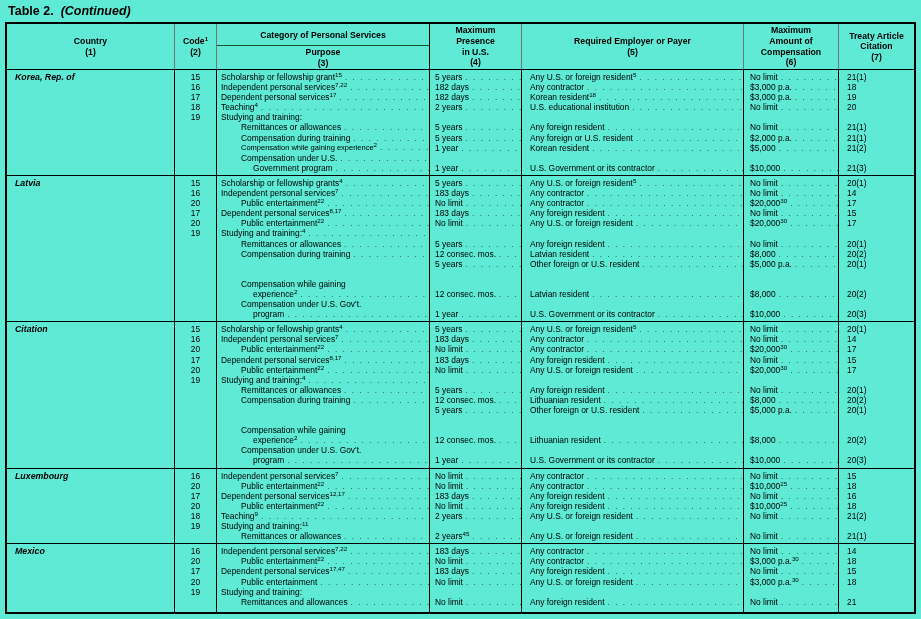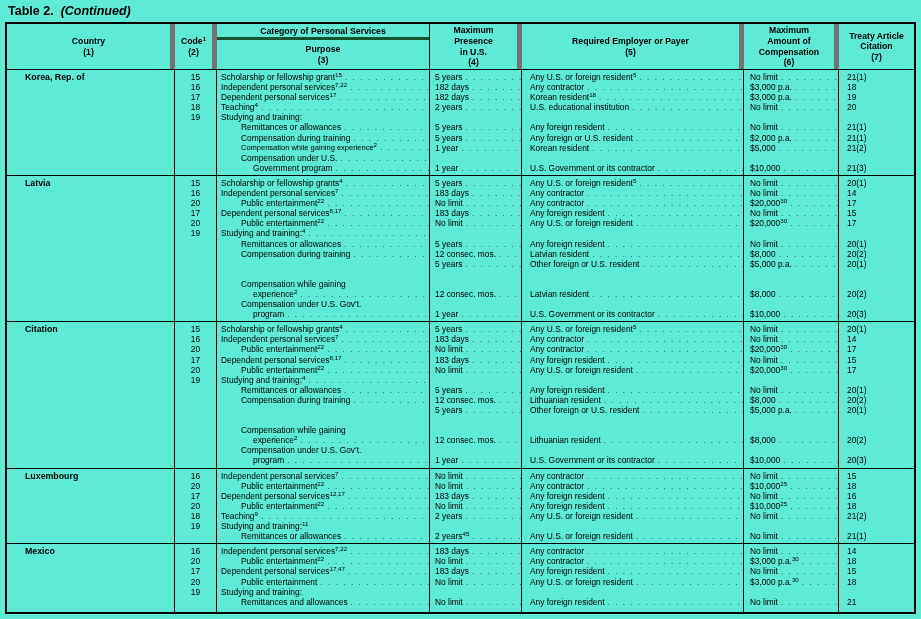--- a/index.html
+++ b/index.html
@@ -13,26 +13,26 @@
 
   .tbl {
     position: absolute; left: 5px; top: 22px; width: 911px; height: 592px;
     border: 2px solid #000; display: flex; flex-direction: column; overflow: hidden;
   }
 
   
   .hdr { display: flex; height: 46px; border-bottom: 1px solid #000; flex: 0 0 auto; }
   .hcell {
     display: flex; align-items: center; justify-content: center; text-align: center;
-    font-weight: bold; font-size: 8.7px; line-height: 1.22; border-right: 5px solid #737373;
+    font-weight: bold; font-size: 8.7px; line-height: 1.22; border-right: 1px solid #737373;
   }
   .htxt { white-space: pre-line; }
   .purpose-stack { display: flex; flex-direction: column; border-right: 1px solid #000; }
   .cat {
-    height: 16px; border-bottom: 3px solid #14532d; display: flex; align-items: center;
+    height: 22px; border-bottom: 1px solid #14532d; display: flex; align-items: center;
     justify-content: center; font-weight: bold; font-size: 8.7px; flex: 0 0 auto;
   }
   .purpose-label { flex: 1; border-right: none; }
 
   .w-country { width: 168px; }
   .w-code { width: 42px; }
   .w-purpose { width: 213px; }
   .w-presence { width: 92px; }
   .w-employer { width: 222px; }
   .w-amount { width: 95px; }
@@ -41,21 +41,21 @@
   
   #body { flex: 1; display: flex; flex-direction: column; }
   .section { display: flex; flex: 0 0 auto; }
   .section + .section { border-top: 1px solid #000; }
   .section:last-child { flex: 1; }
   .col { display: flex; flex-direction: column; border-right: 1px solid #000; padding: 2px 0 2px 0; }
   .line {
     height: 10.1px; line-height: 10.1px; font-size: 8.4px;
     white-space: nowrap; overflow: hidden; display: flex; align-items: baseline;
   }
-  .country-name { font-weight: bold; font-size: 8.8px; padding-left: 18px; }
+  .country-name { font-weight: bold; font-size: 8.8px; padding-left: 8px; font-style: italic; }
   .code-line { justify-content: center; }
   .ind0 { padding-left: 4px; } .ind1 { padding-left: 24px; } .ind2 { padding-left: 36px; }
   .p-presence { padding-left: 5px; }
   .p-employer { padding-left: 8px; }
   .p-amount { padding-left: 6px; }
   .p-article { padding-left: 8px; }
   .small { font-size: 7.5px; }
   .txt { flex: 0 0 auto; }
   .lead { flex: 1 1 4px; overflow: hidden; white-space: nowrap; margin-left: 3px; min-width: 0; }
   .lead::after {

